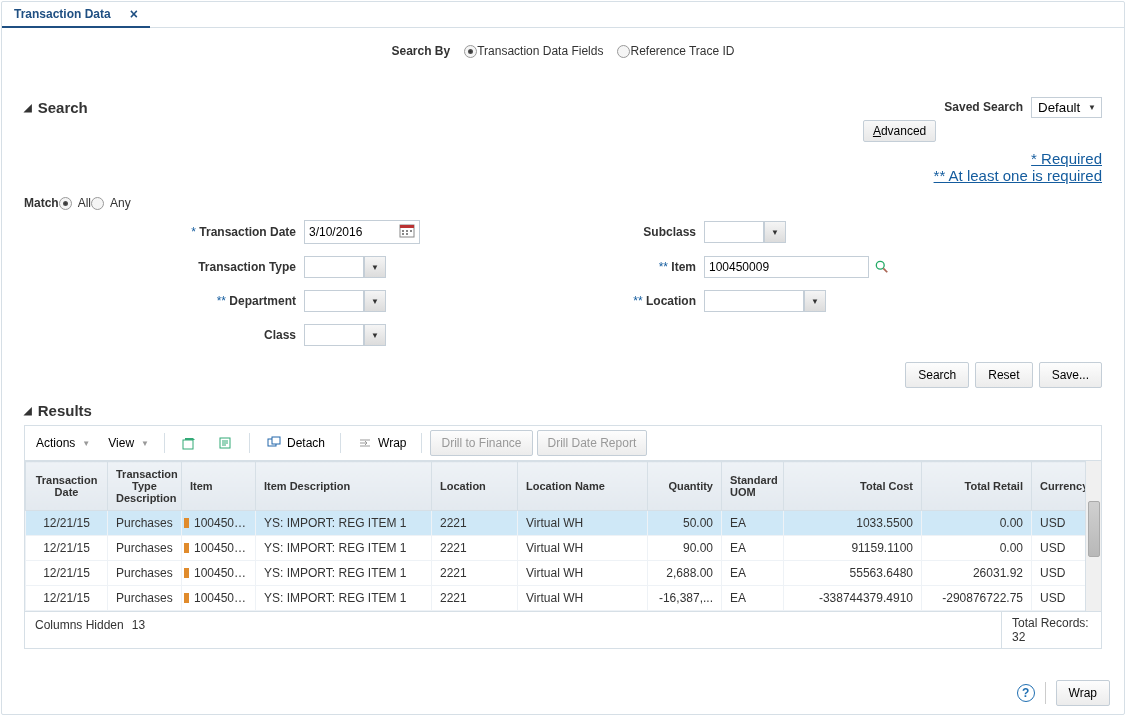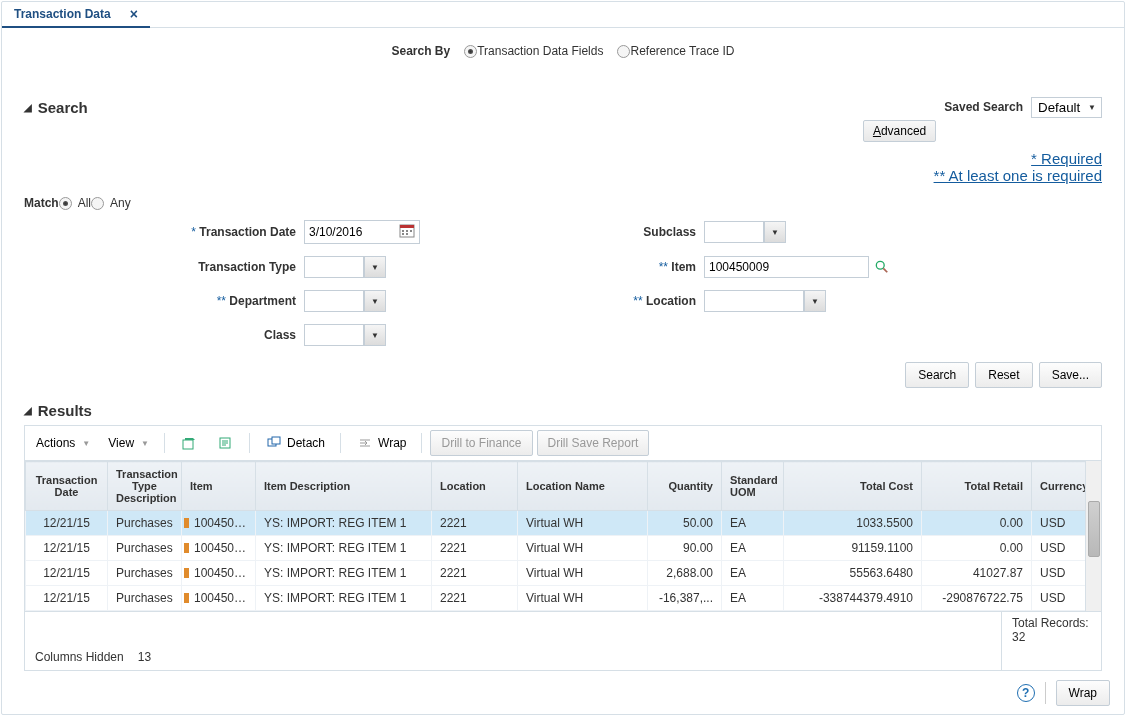--- a/index.html
+++ b/index.html
@@ -167,21 +167,21 @@
   }
   .scrollbar-thumb {
     position:absolute; top:40px; left:2px; width:12px; height:56px;
     background:linear-gradient(#d0d0d0,#b8b8b8); border-radius:2px;
     border:1px solid #aaa;
   }
   .table-footer {
     display:flex; justify-content:space-between; font-size:12px;
     border-top:1px solid #d6dfe6;
   }
-  .table-footer .left { padding:6px 10px; display:flex; gap:14px;margin-top:32px;}
+  .table-footer .left { padding:6px 10px; display:flex; gap:8px;}
   .table-footer .right { padding:4px 10px; border-left:1px solid #d6dfe6; width:100px;}
   .bottom-bar {
     position:absolute; bottom:8px; right:14px;
     display:flex; align-items:center; gap:10px;
   }
   .help-icon {
     width:18px; height:18px; border-radius:50%;
     border:1.5px solid #1f6fb2; color:#1f6fb2;
     display:inline-flex; align-items:center; justify-content:center;
     font-weight:bold; font-size:12px; cursor:pointer;
@@ -358,21 +358,21 @@
         <button class="tb-btn">
           <span class="icon-box">
               <svg width="16" height="16" viewBox="0 0 16 16">
                 <path d="M3 5h10M3 8h7l-2 2m2-2l-2-2M3 11h10" stroke="#999" fill="none"></path>
               </svg>
             </span>
           <span>Wrap</span>
         </button>
         <span class="sep"></span>
         <button class="tb-btn bordered disabled">Drill to Finance</button>
-        <button class="tb-btn bordered disabled">Drill Save Report</button>
+        <button class="tb-btn bordered disabled">Drill Date Report</button>
       </div>
 
       <div class="table-wrap">
         <div class="table-scroll">
           <table>
             <colgroup>
               <col style="width:82px">
                 <col style="width:74px">
                 <col style="width:74px">
               <col style="width:176px">
@@ -429,21 +429,21 @@
                 <tr>
                   <td class="ctr">12/21/15</td>
                   <td>Purchases</td>
                   <td class="item-cell">100450009</td>
                   <td>YS: IMPORT: REG ITEM 1</td>
                   <td>2221</td>
                   <td>Virtual WH</td>
                   <td class="num">2,688.00</td>
                   <td>EA</td>
                   <td class="num">55563.6480</td>
-                  <td class="num">41027.87</td>
+                  <td class="num">26031.92</td>
                   <td>USD</td>
                 </tr>
                 <tr>
                   <td class="ctr">12/21/15</td>
                   <td>Purchases</td>
                   <td class="item-cell">100450009</td>
                   <td>YS: IMPORT: REG ITEM 1</td>
                   <td>2221</td>
                   <td>Virtual WH</td>
                   <td class="num">-16,387,...</td>

